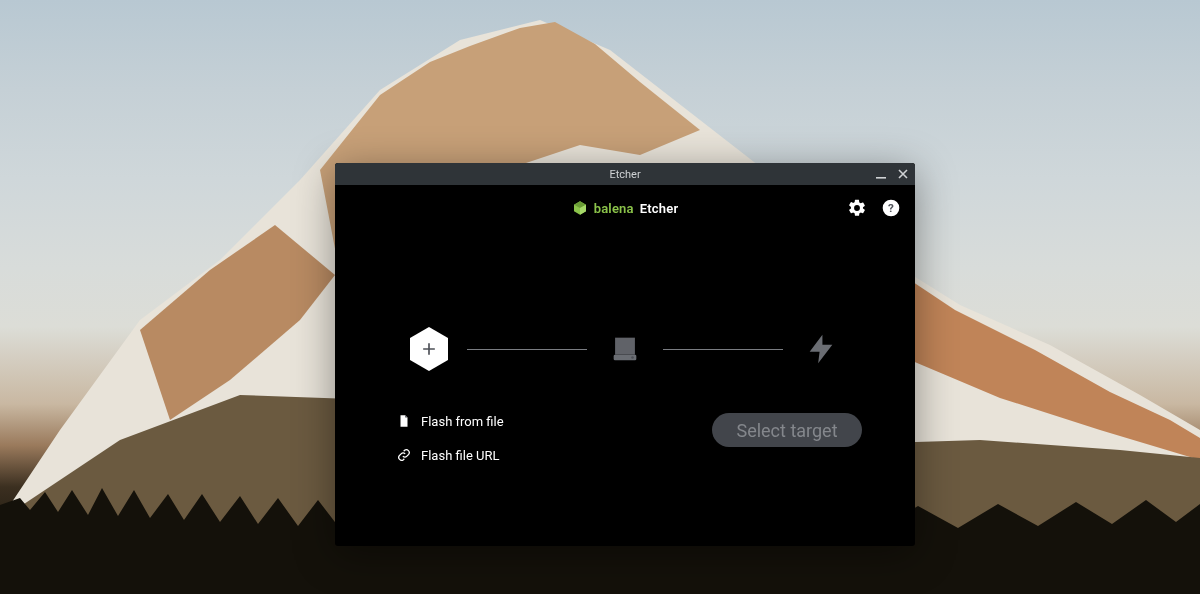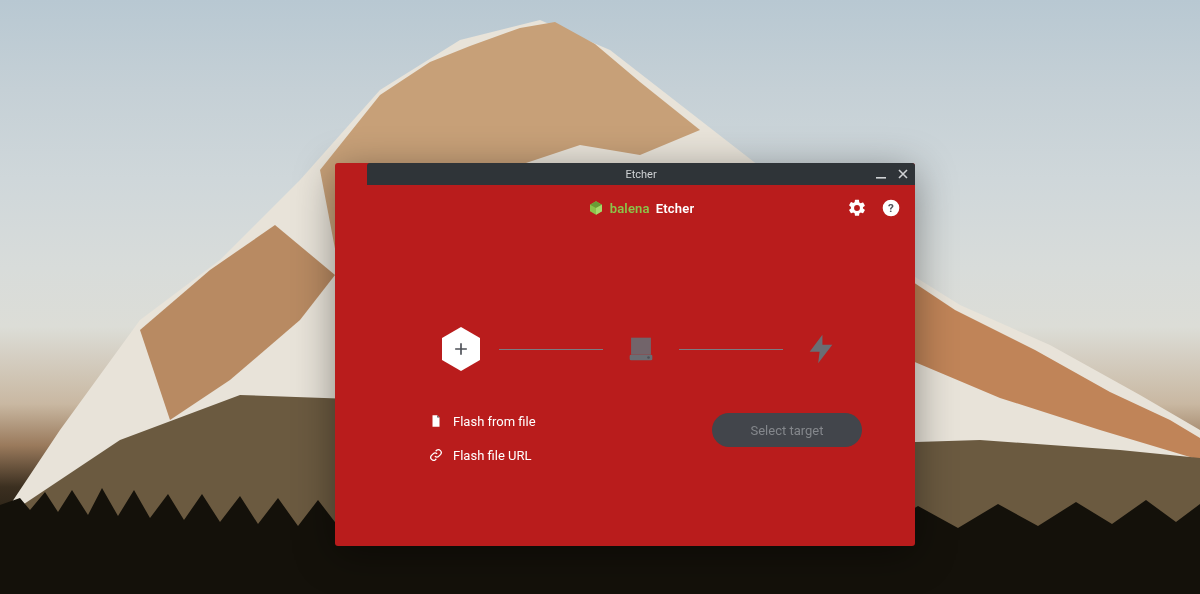--- a/index.html
+++ b/index.html
@@ -26,24 +26,24 @@
   .mtn {
     position:absolute; bottom:0; left:0; width:100%; height:100%;
   }
   .mtn svg { width:100%; height:100%; display:block; }
 
   
   .window {
     position: absolute;
     left: 335px; top: 163px;
     width: 580px; height: 383px;
-    background: #b91c1c;
+    background: #000000;
     border-radius: 3px;
     box-shadow: 0 8px 40px rgba(0,0,0,0.4);
-    display:flex; flex-direction:column;padding-left:32px;
+    display:flex; flex-direction:column;
   }
   .titlebar {
     height: 22px;
     background: #2f3438;
     border-radius: 3px 3px 0 0;
     display:flex; align-items:center; justify-content:center;
     position:relative;
     color:#cfd2d4; font-size:11px;
   }
   .win-controls {
@@ -108,21 +108,21 @@
     color:#ffffff; font-size:13px; cursor:pointer;
     padding-left:14px;
   }
   .flash-opt .oi { width:14px; height:16px; }
   .flash-opt .oi svg { width:100%; height:100%; display:block; }
 
   .pill {
     width:150px; height:34px; border-radius:17px;
     background:#42454b; color:#84878c;
     display:flex; align-items:center; justify-content:center;
-    font-size:13px; cursor:default;
+    font-size:18px; cursor:default;
   }
 
 </style>
 </head>
 <body>
 
 <div class="wallpaper">
   <div class="mtn">
     <svg viewBox="0 0 1200 594" preserveAspectRatio="none">
 

